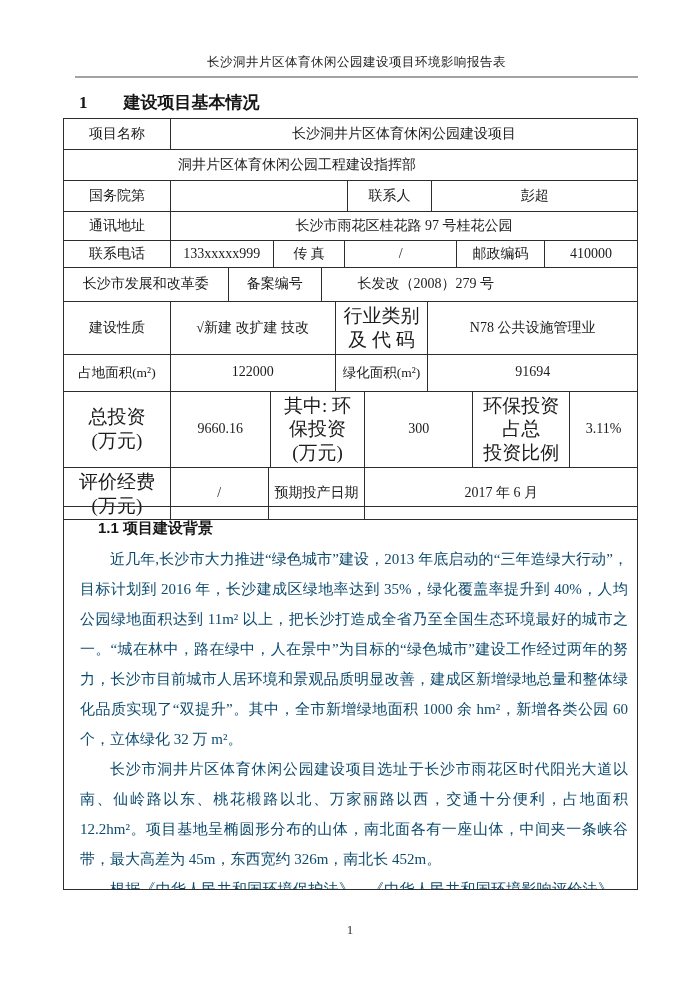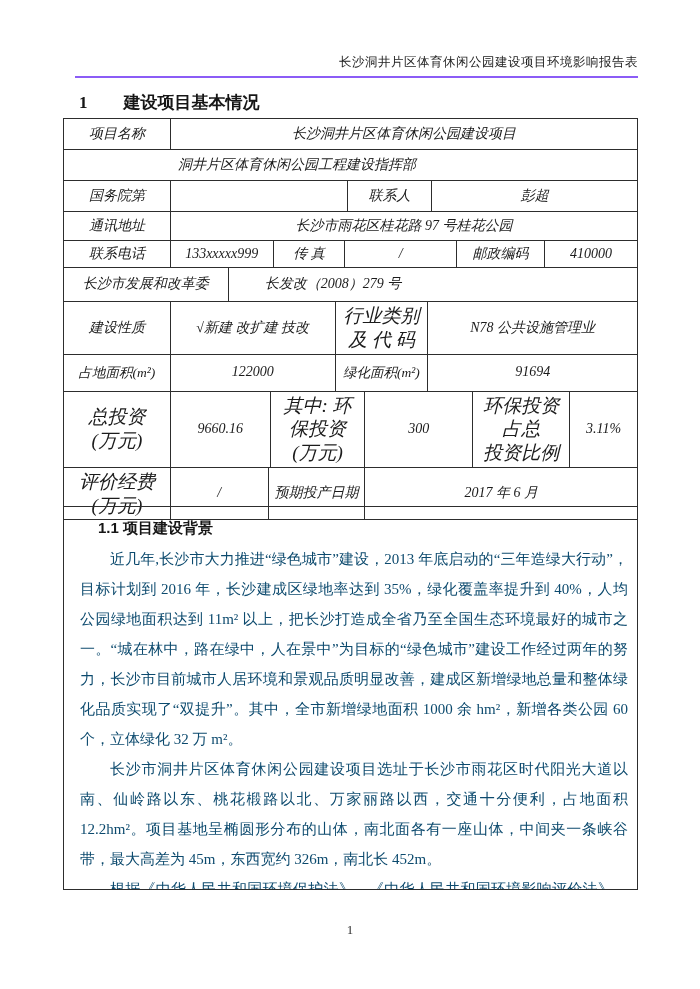--- a/index.html
+++ b/index.html
@@ -7,22 +7,22 @@
   body {
     width:700px; height:989px;
     font-family:"Liberation Serif","DejaVu Serif",serif;
     color:#1e1e1e;
   }
   .page { position:relative; width:700px; height:989px; background:#fff; overflow:hidden; }
 
   
   .doc-header {
     position:absolute; left:75px; right:62px; top:54px;
-    text-align:right; font-size:12.5px; letter-spacing:0.5px;
-    padding-bottom:5px; border-bottom:2px solid #8b5cf6; color:#222;
+    text-align:center; font-size:12.5px; letter-spacing:0.5px;
+    padding-bottom:5px; border-bottom:2px solid #a3a3a3; color:#222;
   }
 
   
   .section-heading {
     position:absolute; left:79px; top:91px;
     font-family:"Liberation Sans","DejaVu Sans",sans-serif;
     font-weight:bold; font-size:17px; color:#161616;
     display:flex; align-items:baseline;
   }
   .section-heading .num { margin-right:36px; font-family:"Liberation Serif",serif; }
@@ -30,21 +30,21 @@
   
   .info-table {
     position:absolute; left:63px; top:118px; width:575px;
     border:1px solid #2d2d2d; font-size:14px; color:#1b1b1b;
   }
   .trow { display:flex; border-bottom:1px solid #2d2d2d; }
   .trow:last-child { border-bottom:none; }
   .tcell {
     display:flex; align-items:center; justify-content:center;
     text-align:center; border-right:1px solid #2d2d2d;
-    padding:2px 4px; line-height:1.3; min-height:inherit;font-style:italic;
+    padding:2px 4px; line-height:1.3; min-height:inherit;
   }
   .tcell:last-child { border-right:none; }
   .pre { white-space:pre-line; font-size:19px; line-height:1.25; }
   .sm { font-size:13.5px; }
 
   .h30{min-height:30px}.h28{min-height:28px}.h26{min-height:26px}
   .h44{min-height:44px}.h33{min-height:33px}.h42{min-height:42px}
   .h36{min-height:36px}.h46{min-height:46px}.h40{min-height:40px}
 
   .c-label{width:18.64%}
@@ -114,20 +114,21 @@
       <div class="tcell c-r5a">133xxxxx999</div>
       <div class="tcell c-r5b">传  真</div>
       <div class="tcell c-r5c">/</div>
       <div class="tcell c-r5d">邮政编码</div>
       <div class="tcell c-r5e">410000</div>
     </div>
 
 
     <div class="trow h33">
       <div class="tcell c-wa">长沙市发展和改革委</div>
+      <div class="tcell c-wb">备案编号</div>
       <div class="tcell c-wc">长发改（2008）279 号</div>
     </div>
 
     <div class="trow h42">
       <div class="tcell c-label">建设性质</div>
       <div class="tcell c-wa">√新建  改扩建  技改</div>
       <div class="tcell c-wb pre">行业类别
 及 代 码</div>
       <div class="tcell c-wc">N78 公共设施管理业</div>
     </div>

